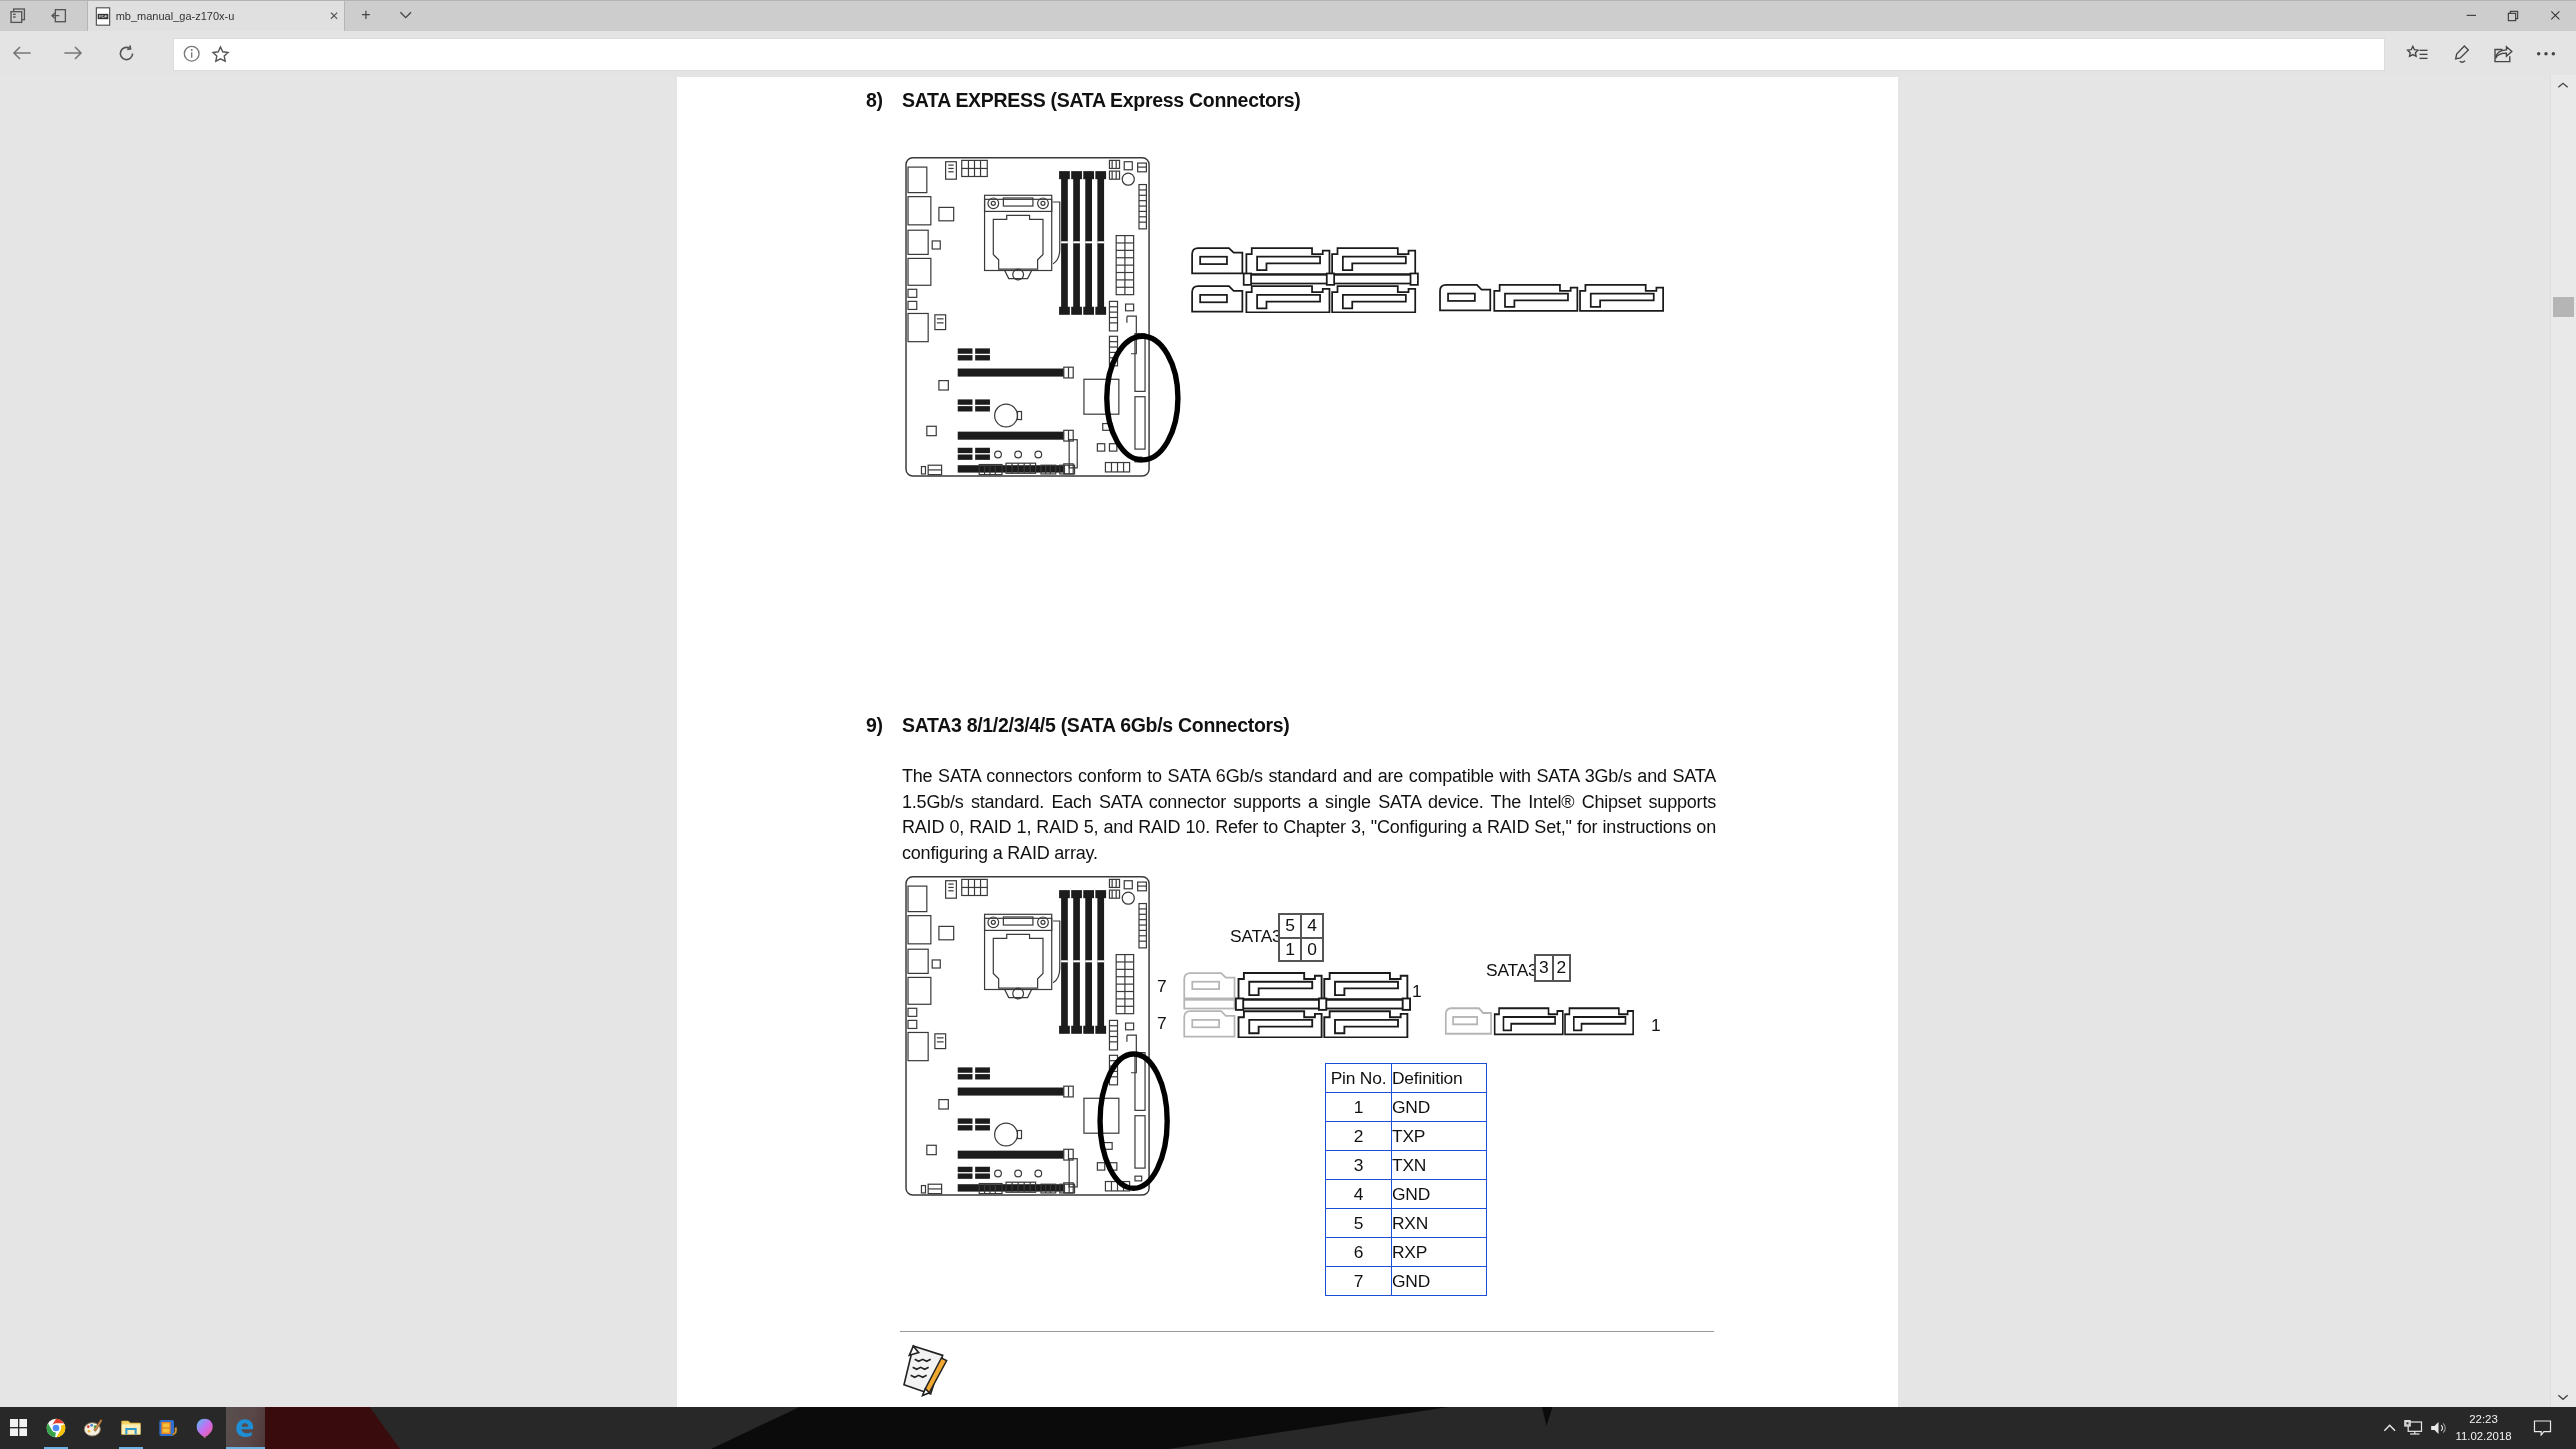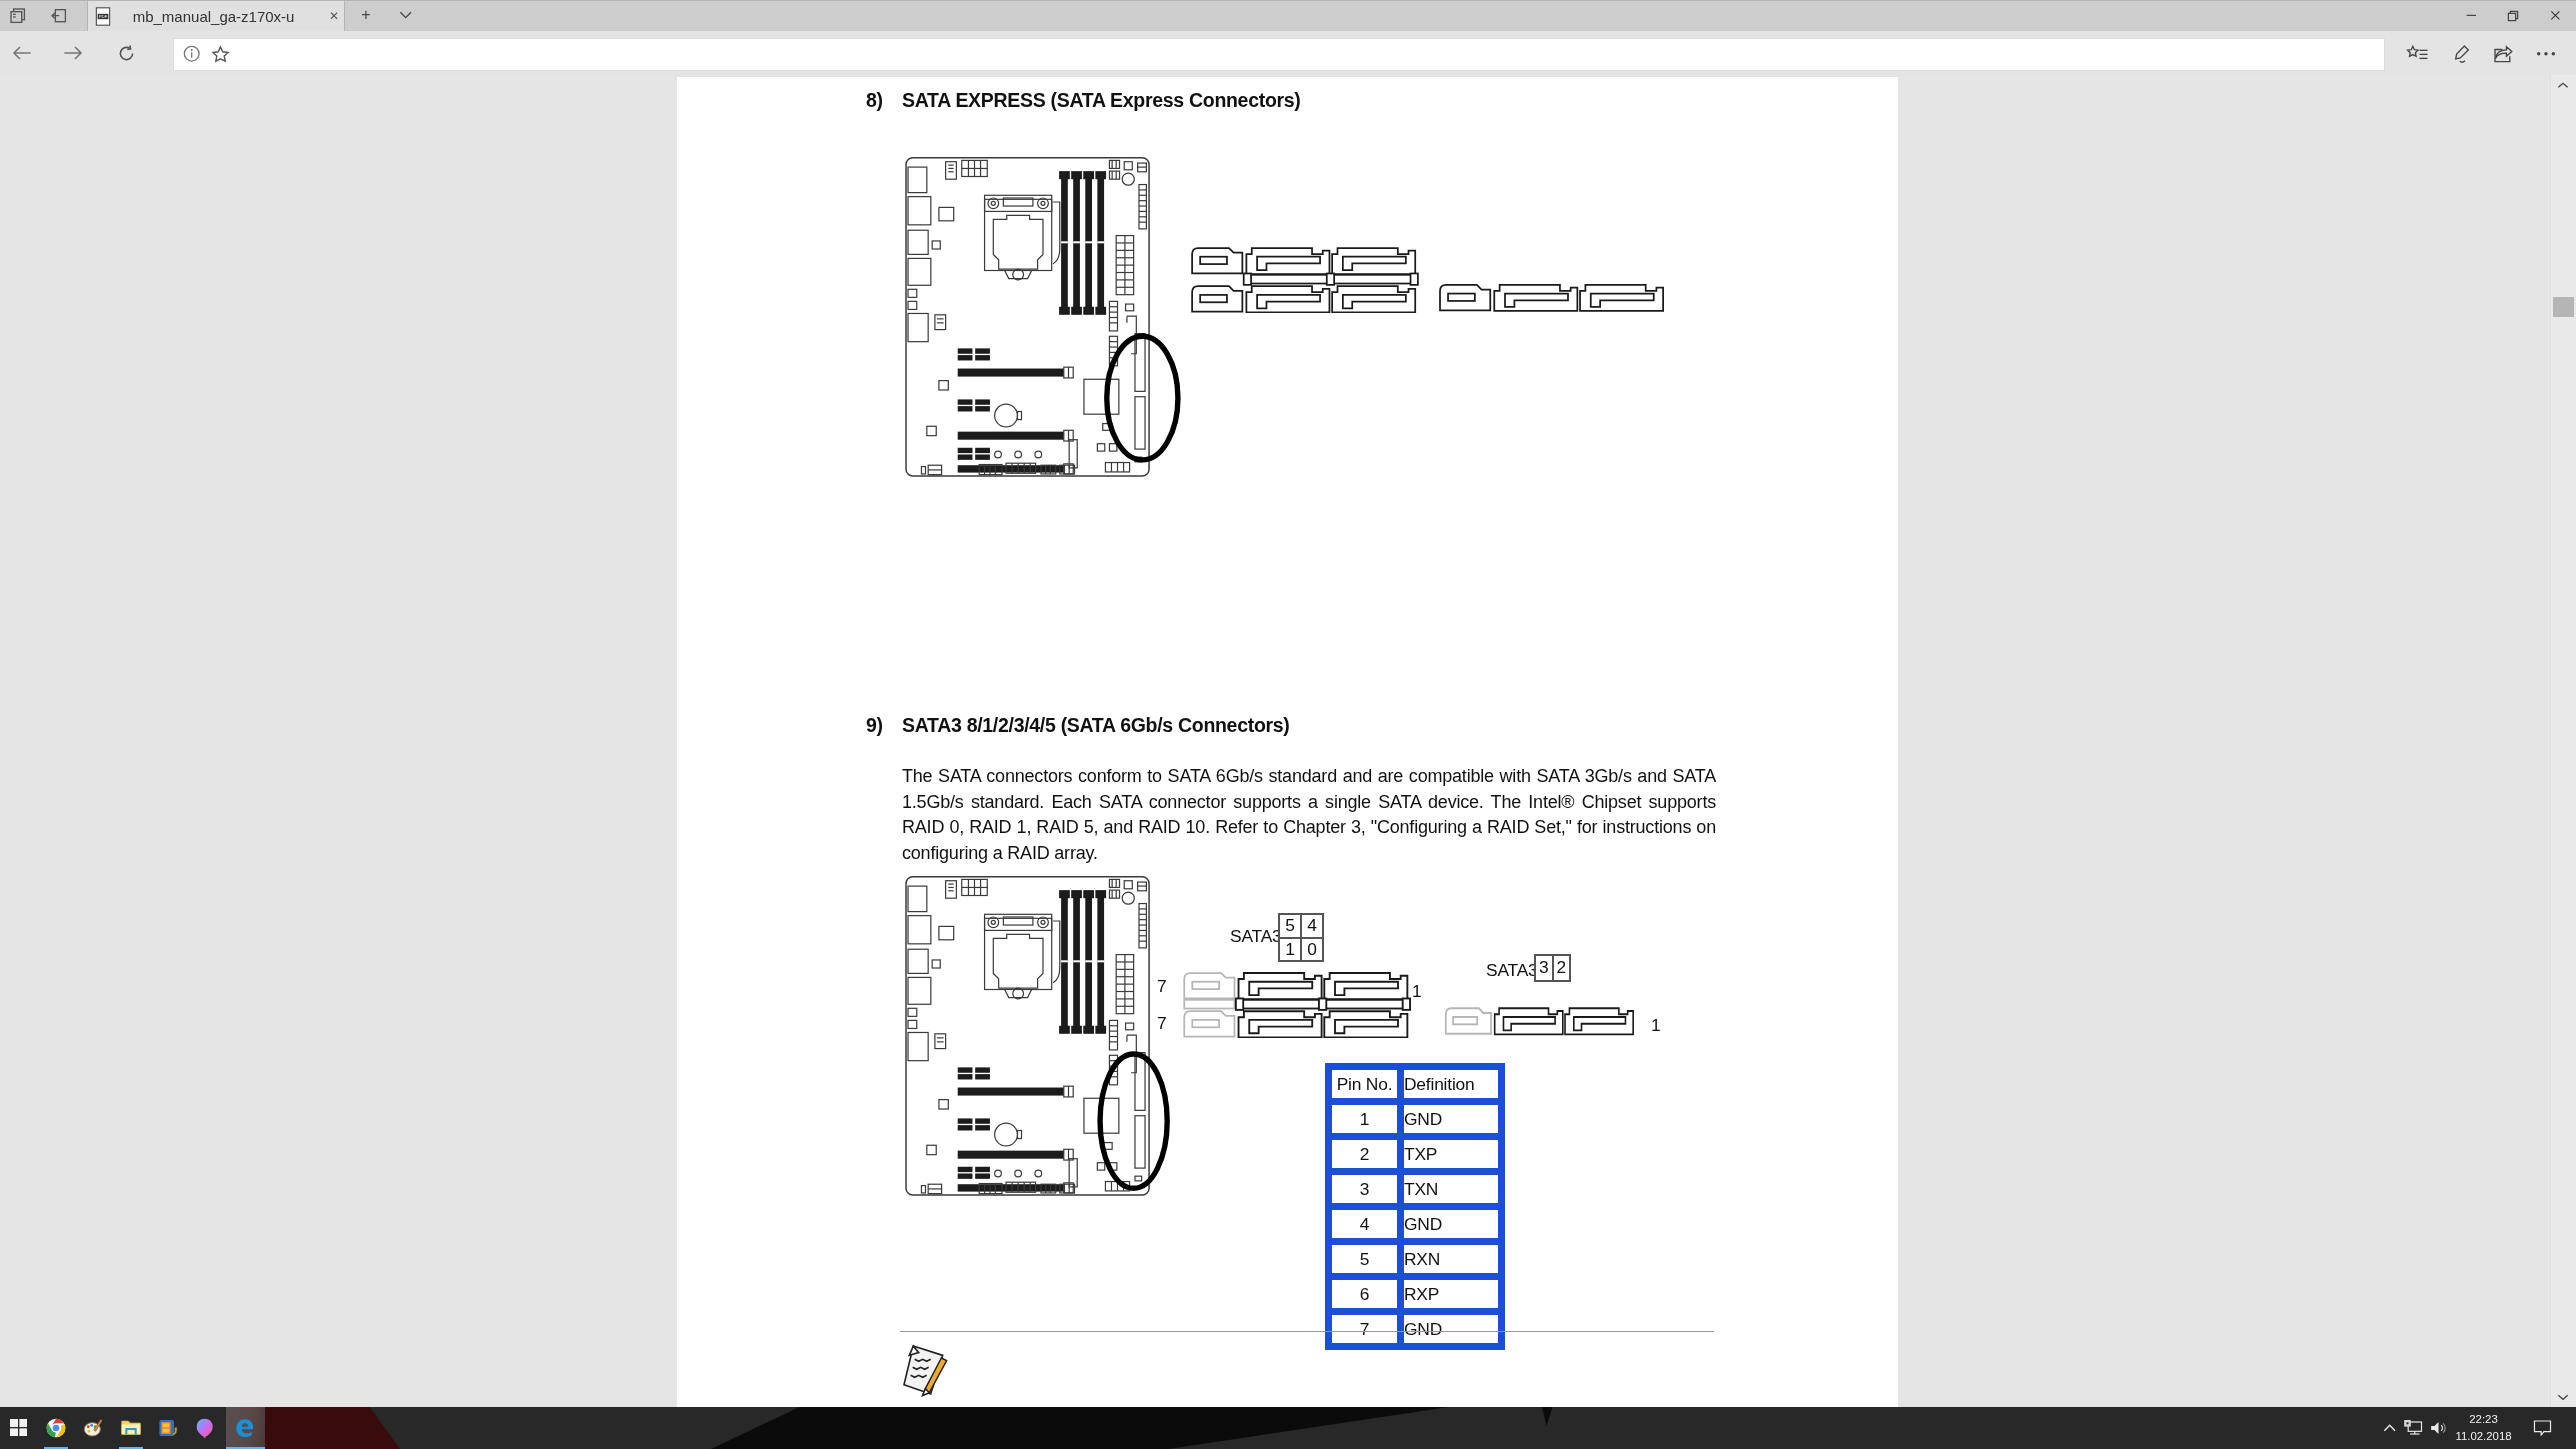--- a/index.html
+++ b/index.html
@@ -4,21 +4,21 @@
 <style>
   html,body{margin:0;padding:0;background:#000;}
   .screen{position:relative;width:2576px;height:1449px;overflow:hidden;
           font-family:"Liberation Sans",sans-serif;background:#e5e5e5;}
   
   .tabbar{position:absolute;left:0;top:0;width:100%;height:31px;
           background:linear-gradient(#b3b3b3 0 1.3px,#cdcdcd 1.3px);}
   .tabbtn{position:absolute;top:4.7px;width:23px;height:21.5px;display:flex;align-items:center;justify-content:center;}
   .tab{position:absolute;left:87px;top:1.3px;width:256px;height:29.5px;background:#e0e0e0;
        display:flex;align-items:center;border-left:0.7px solid #b5b5b5;border-right:0.7px solid #b5b5b5;}
-  .tab-title{font-size:15px;color:#333;white-space:nowrap;overflow:hidden;flex:1;margin-left:22px;}
+  .tab-title{font-size:11px;color:#333;white-space:nowrap;overflow:hidden;flex:1;margin-left:5px;}
   .tab-close{width:20px;height:20px;display:flex;align-items:center;justify-content:center;color:#555;font-size:12px;}
   .newtab,.tabchev{position:absolute;top:5.4px;width:24px;height:20px;display:flex;align-items:center;justify-content:center;color:#444;font-size:16px;}
   .wincontrols{position:absolute;top:0;right:0;height:31px;display:flex;}
   .winbtn{width:42px;height:31px;display:flex;align-items:center;justify-content:center;}
   .toolbar{position:absolute;left:0;top:31px;width:100%;height:44px;background:#e4e4e4;border-bottom:1.3px solid #d2d2d2;}
   .navbtn{position:absolute;top:9.4px;width:27px;height:25.5px;display:flex;align-items:center;justify-content:center;}
   .addressbar{position:absolute;left:173px;top:6.7px;width:2210px;height:31px;background:#fff;border:0.7px solid #dcdcdc;
               display:flex;align-items:center;}
   .urltext{font-size:14px;color:#666;margin-left:8px;white-space:nowrap;overflow:hidden;flex:1;}
   .star-in-bar{width:40px;height:29.5px;display:flex;align-items:center;justify-content:center;}
@@ -28,21 +28,21 @@
   .pdfpage{position:absolute;left:677px;top:2px;width:1221px;height:1330px;background:#fff;color:#111;}
   .secnum{position:absolute;font-size:19.5px;font-weight:bold;letter-spacing:-0.3px;}
   .sectitle{position:absolute;font-size:19.5px;font-weight:bold;letter-spacing:-0.3px;text-align:right;}
   .secbody{position:absolute;font-size:18px;letter-spacing:-0.2px;line-height:25.5px;}
   .just{text-align:justify;margin-top:24px;}
   .pingrid{position:absolute;display:grid;border:1.3px solid #555;background:#fff;}
   .pingrid div{border:0.7px solid #555;display:flex;align-items:center;justify-content:center;
                font-size:17.4px;letter-spacing:-0.2px;}
   .dlabel{position:absolute;font-size:17.4px;letter-spacing:-0.2px;color:#111;}
   table.pintable{position:absolute;border-collapse:collapse;font-size:17.4px;letter-spacing:-0.2px;}
-  table.pintable td{border:7px solid #1d4ed8;height:28px;padding:0;}
+  table.pintable td{border:1px solid #1d4ed8;height:28px;padding:0;}
   td.c1{width:65px;text-align:center;}
   td.c2{width:94px;padding-left:10.7px;}
   .noterule{position:absolute;height:1.3px;background:#999;}
   .notetext{position:absolute;font-size:17.4px;letter-spacing:-0.2px;line-height:23px;text-align:justify;}
   
   .scrollbar{position:absolute;right:0;top:75px;width:25.5px;height:1332px;background:#e9e9e9;border-left:0.7px solid #dedede;}
   .sb-thumb{position:absolute;left:2px;top:222px;width:21.5px;height:20px;background:#b5b5b5;}
   .sb-chev{position:absolute;left:0;width:25.5px;height:20px;display:flex;align-items:center;justify-content:center;color:#444;}
   
   .taskbar{position:absolute;left:0;top:1407px;width:2576px;height:42px;background:#282828;overflow:hidden;}

